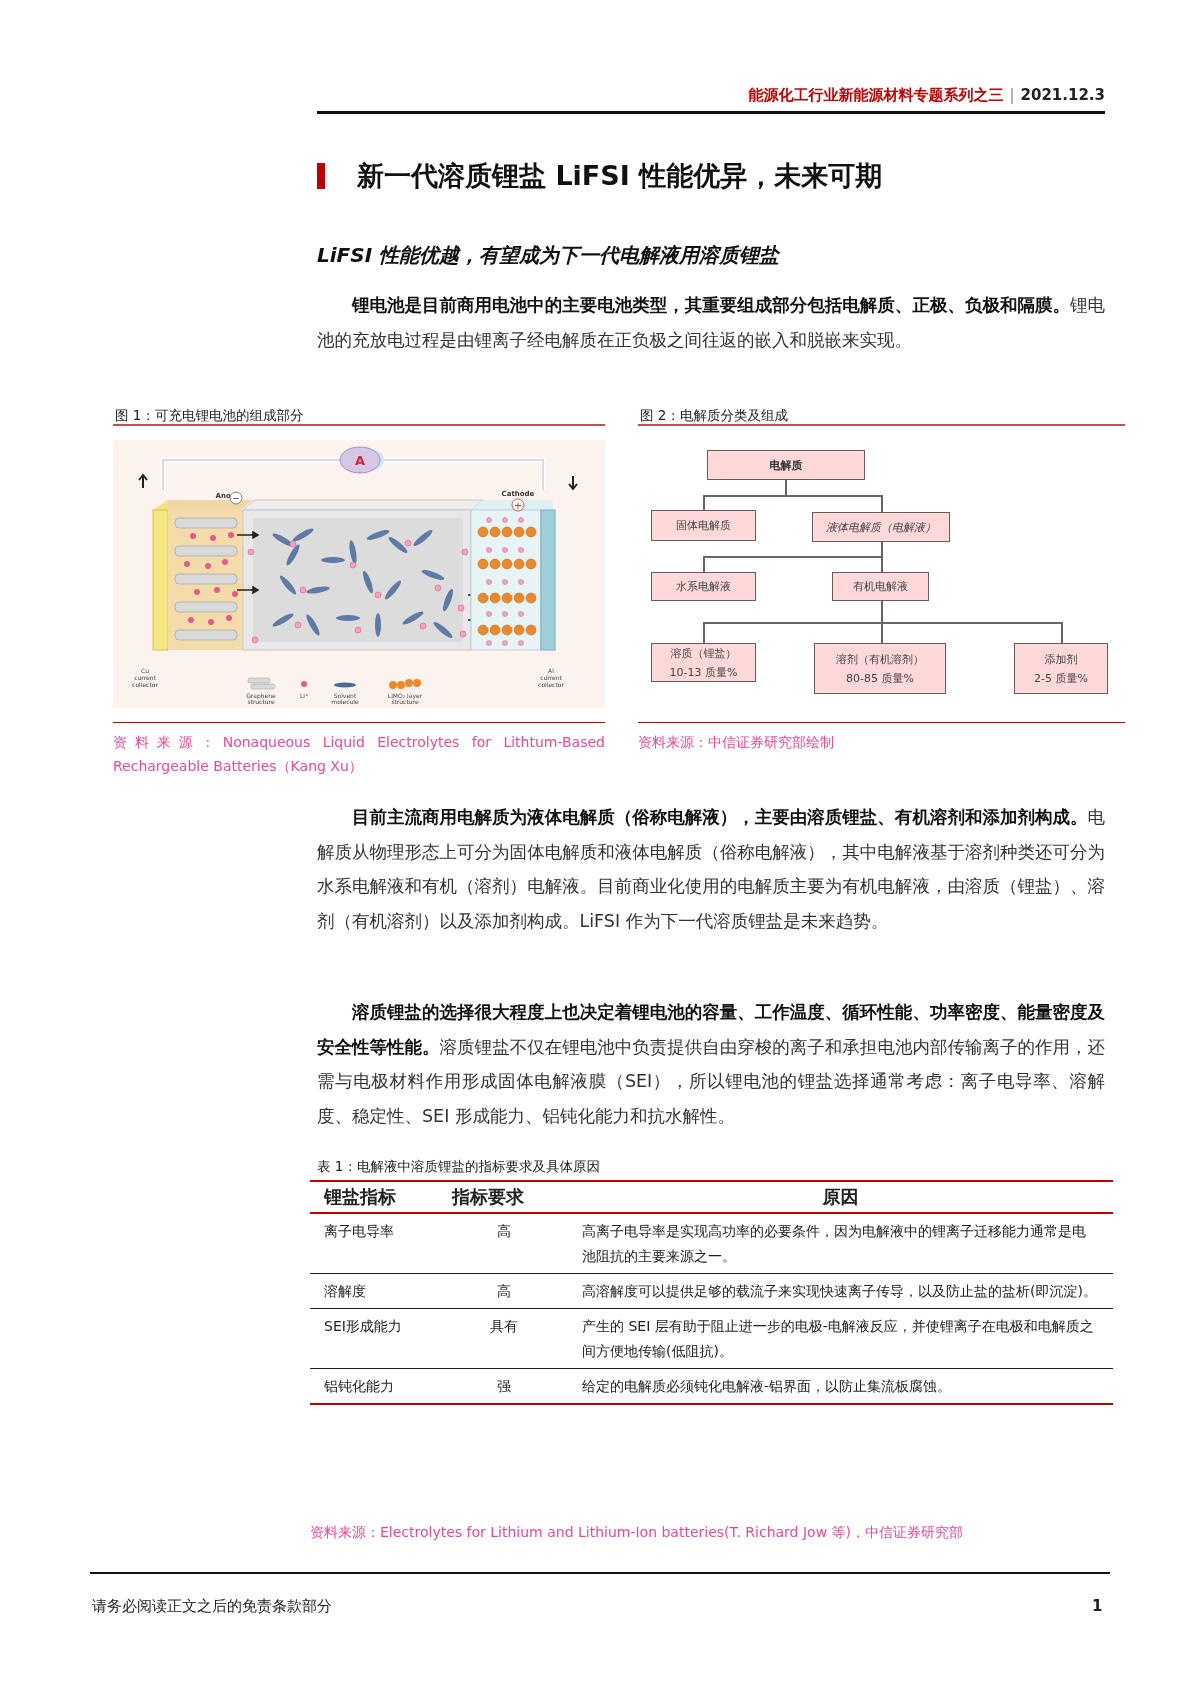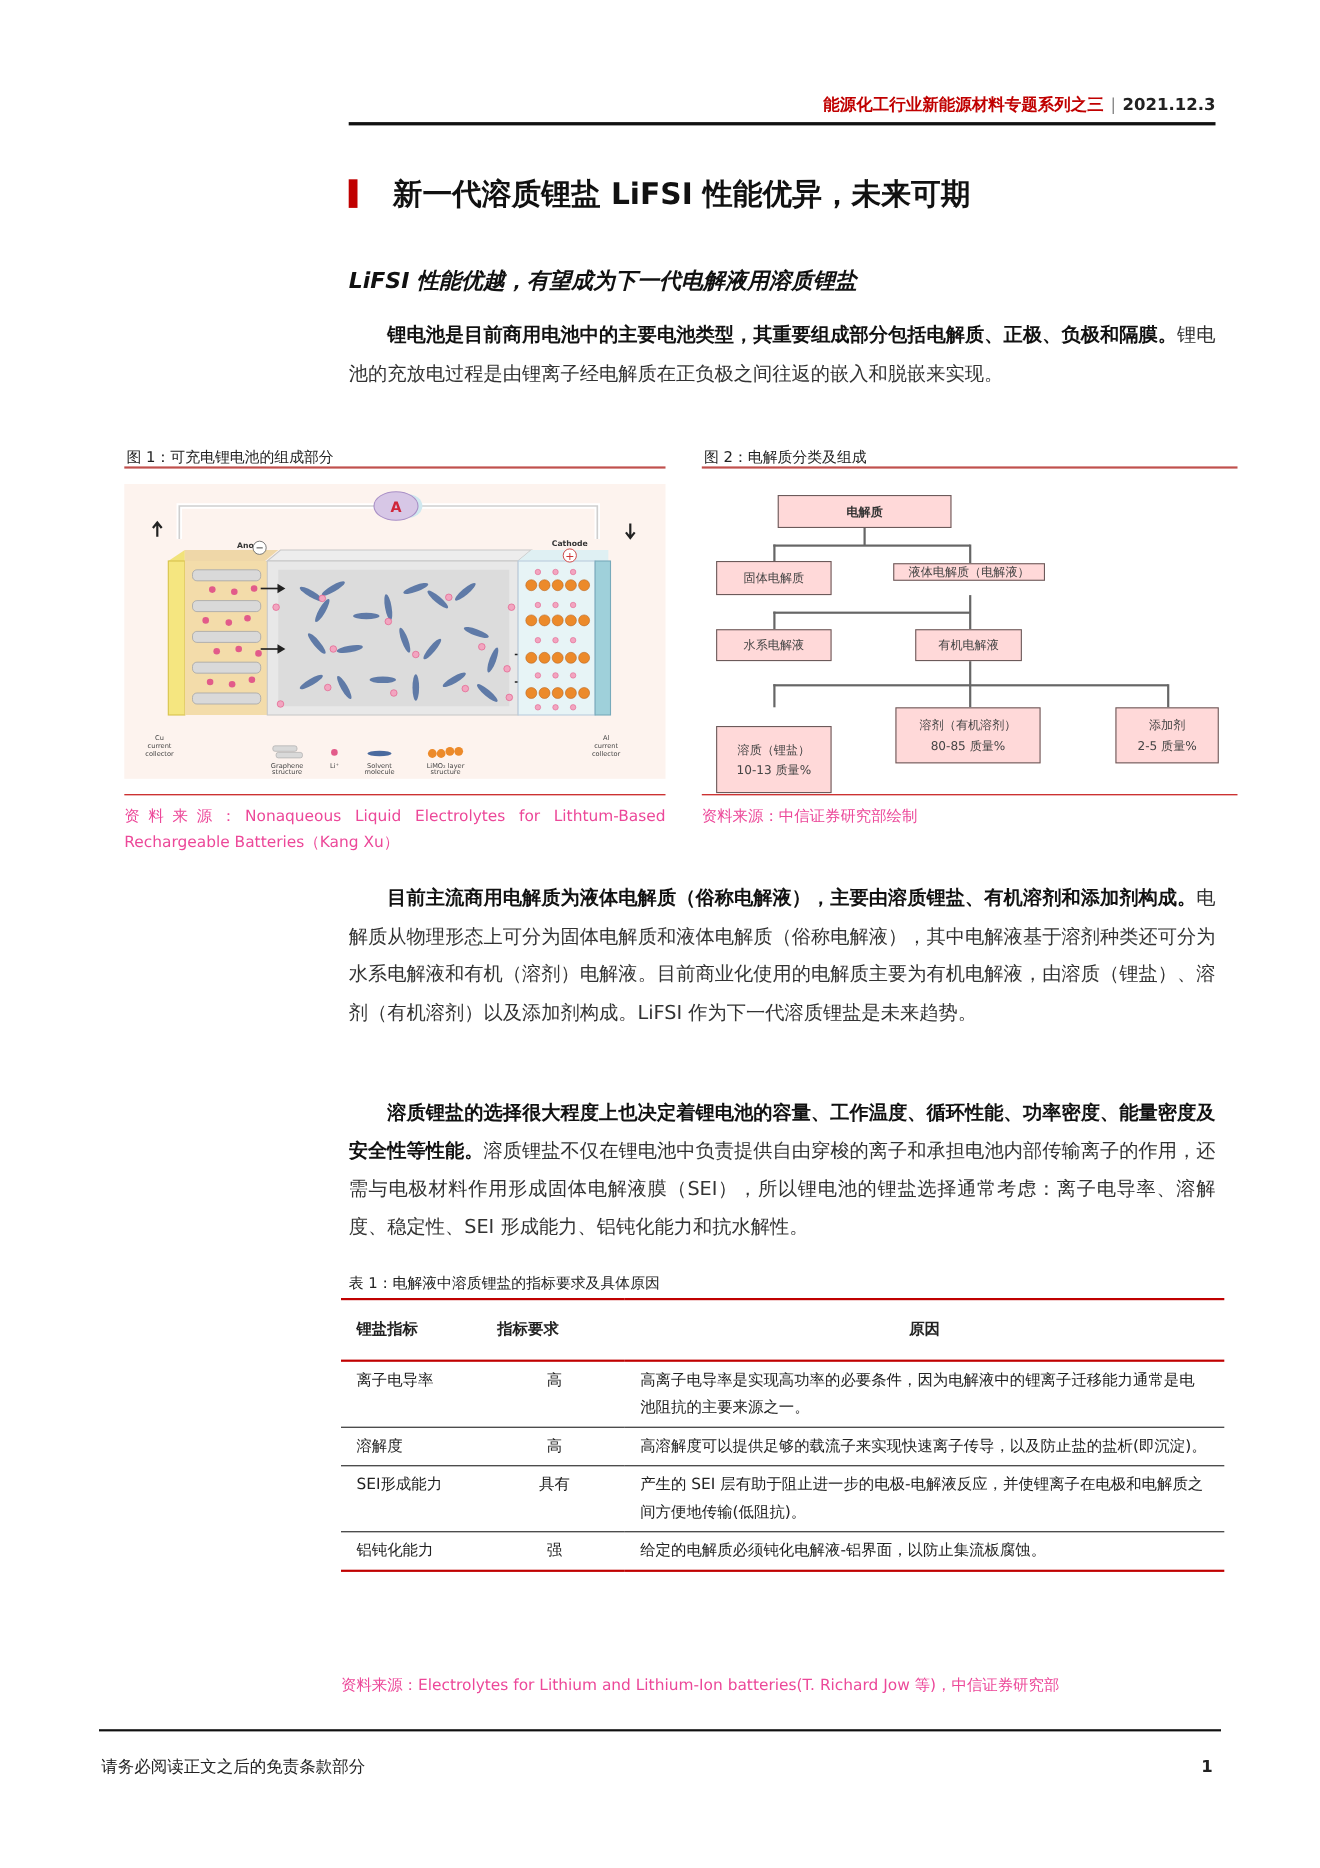--- a/index.html
+++ b/index.html
@@ -23,21 +23,21 @@
   .fig1 { background:#fdf3ee; overflow:hidden; }
   .fig1 svg { display:block; }
   
   .node { position:absolute; background:#ffd9d9; border:1.5px solid #6b5a5a; box-sizing:border-box;
           display:flex; flex-direction:column; align-items:center; justify-content:center;
           font-size:11px; color:#444; line-height:19px; text-align:center; }
   .node.root { font-weight:bold; color:#333; }
   .line { position:absolute; background:#666; }
   
   table.t1 { position:absolute; border-collapse:collapse; font-size:14px; color:#222; }
-  table.t1 th { font-weight:bold; text-align:left; height:30px; padding:12px 14px; font-size:14px;margin-top:22px; }
+  table.t1 th { font-weight:bold; text-align:left; height:30px; padding:0 14px; font-size:18px;margin-top:22px; }
   table.t1 td { vertical-align:top; padding:5px 14px 4px; line-height:25px; }
   table.t1 tr.body td { border-top:1.5px solid #222; }
   table.t1 thead tr { border-top:2px solid #c00000; border-bottom:2px solid #c00000; }
   table.t1 tbody tr:last-child td { border-bottom:2px solid #c00000; }
   .footer-text { font-size:15px; color:#222; }
 </style>
 </head>
 <body>
 
 <div class="abs" style="right:95px; top:85px; white-space:nowrap;">
@@ -248,30 +248,30 @@
   <div class="line" style="left:703px; top:622px; width:359px; height:1.5px;"></div>
   <div class="line" style="left:703px; top:622px; width:1.5px; height:21px;"></div>
   <div class="line" style="left:1061px; top:622px; width:1.5px; height:21px;"></div>
 
   <div class="node root" style="left:707px; top:450px; width:158px; height:30px;">
       <span>电解质</span>
     </div>
   <div class="node" style="left:651px; top:510px; width:105px; height:31px;">
       <span>固体电解质</span>
     </div>
-  <div class="node" style="left:812px; top:512px; width:138px; height:16px;">
+  <div class="node" style="left:812px; top:512px; width:138px; height:30px;font-style:italic;">
       <span>液体电解质（电解液）</span>
     </div>
   <div class="node" style="left:651px; top:572px; width:105px; height:29px;">
       <span>水系电解液</span>
     </div>
   <div class="node" style="left:832px; top:572px; width:97px; height:29px;">
       <span>有机电解液</span>
     </div>
-  <div class="node" style="left:651px; top:660px; width:105px; height:61px;">
+  <div class="node" style="left:651px; top:643px; width:105px; height:39px;">
       <span>溶质（锂盐）</span>
       <span>10-13 质量%</span>
     </div>
   <div class="node" style="left:814px; top:643px; width:132px; height:51px;">
       <span>溶剂（有机溶剂）</span>
       <span>80-85 质量%</span>
     </div>
   <div class="node" style="left:1014px; top:643px; width:94px; height:51px;">
       <span>添加剂</span>
       <span>2-5 质量%</span>

